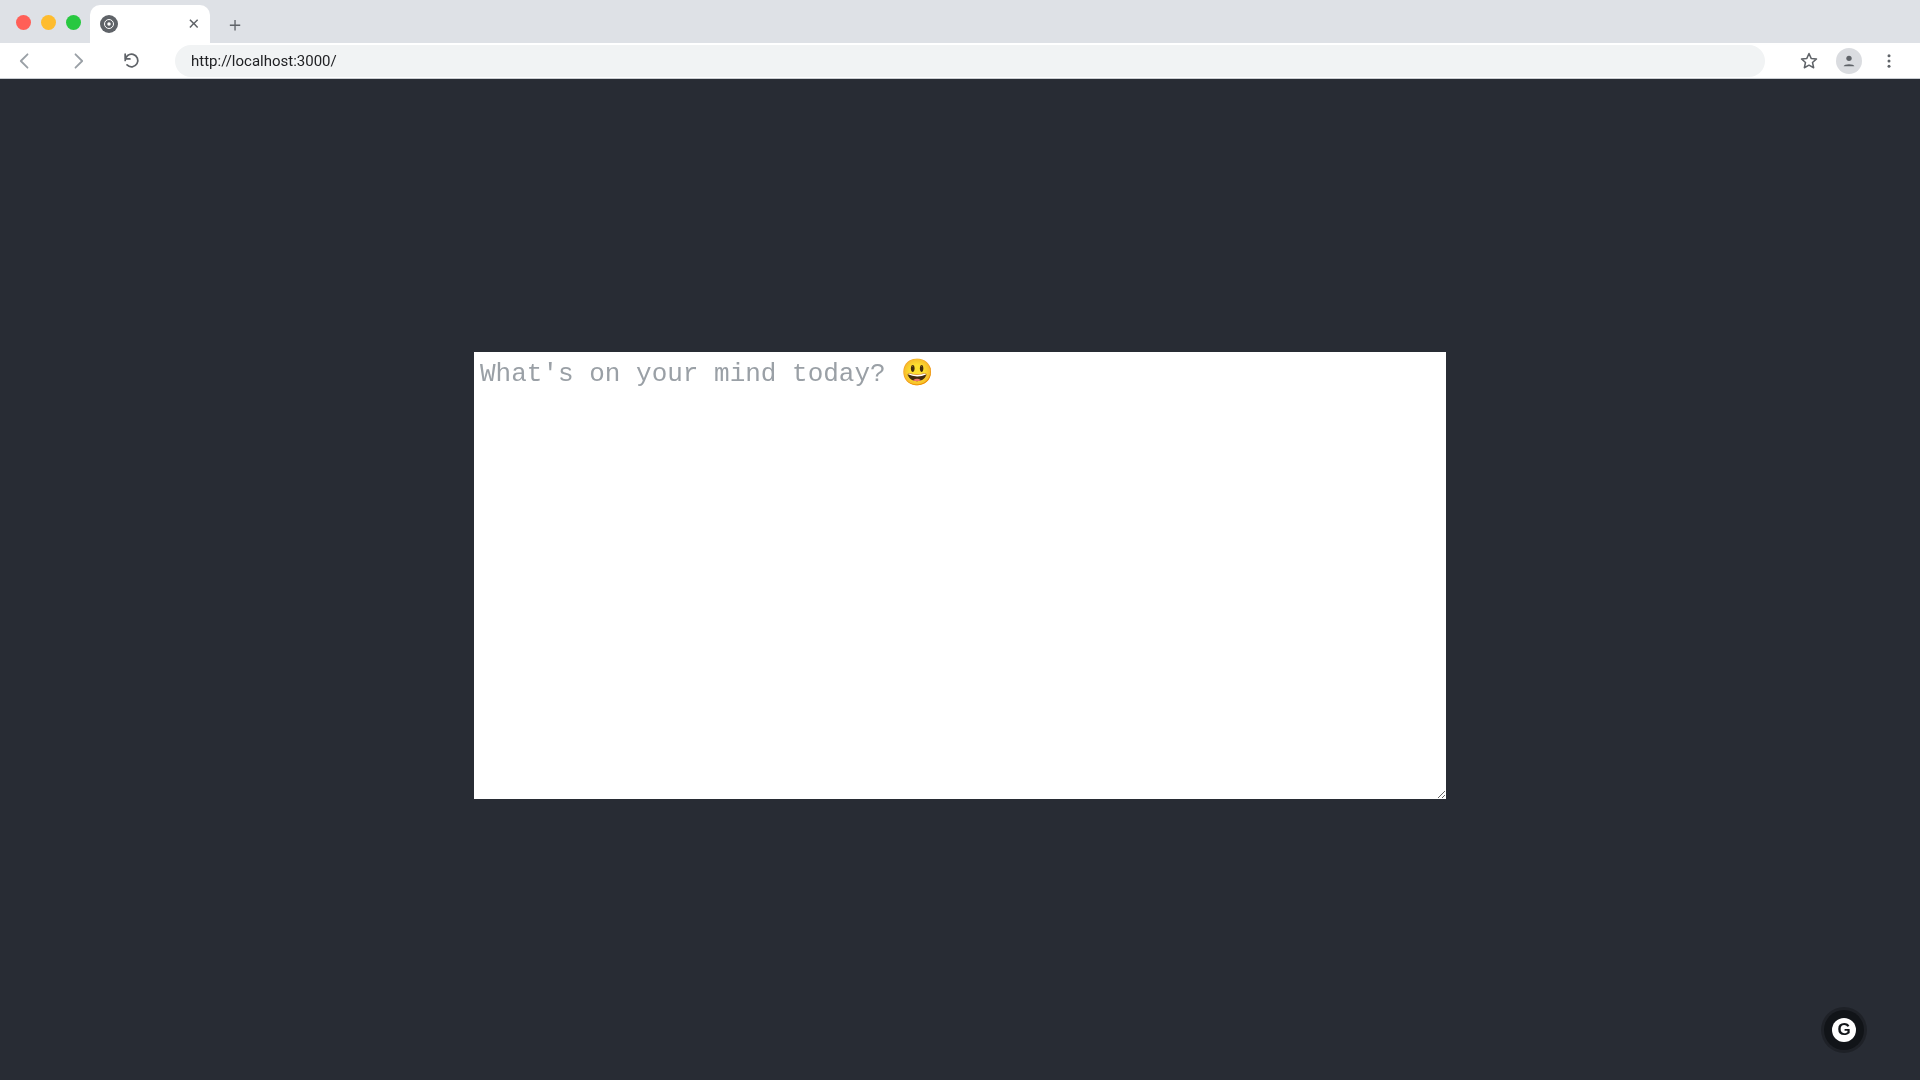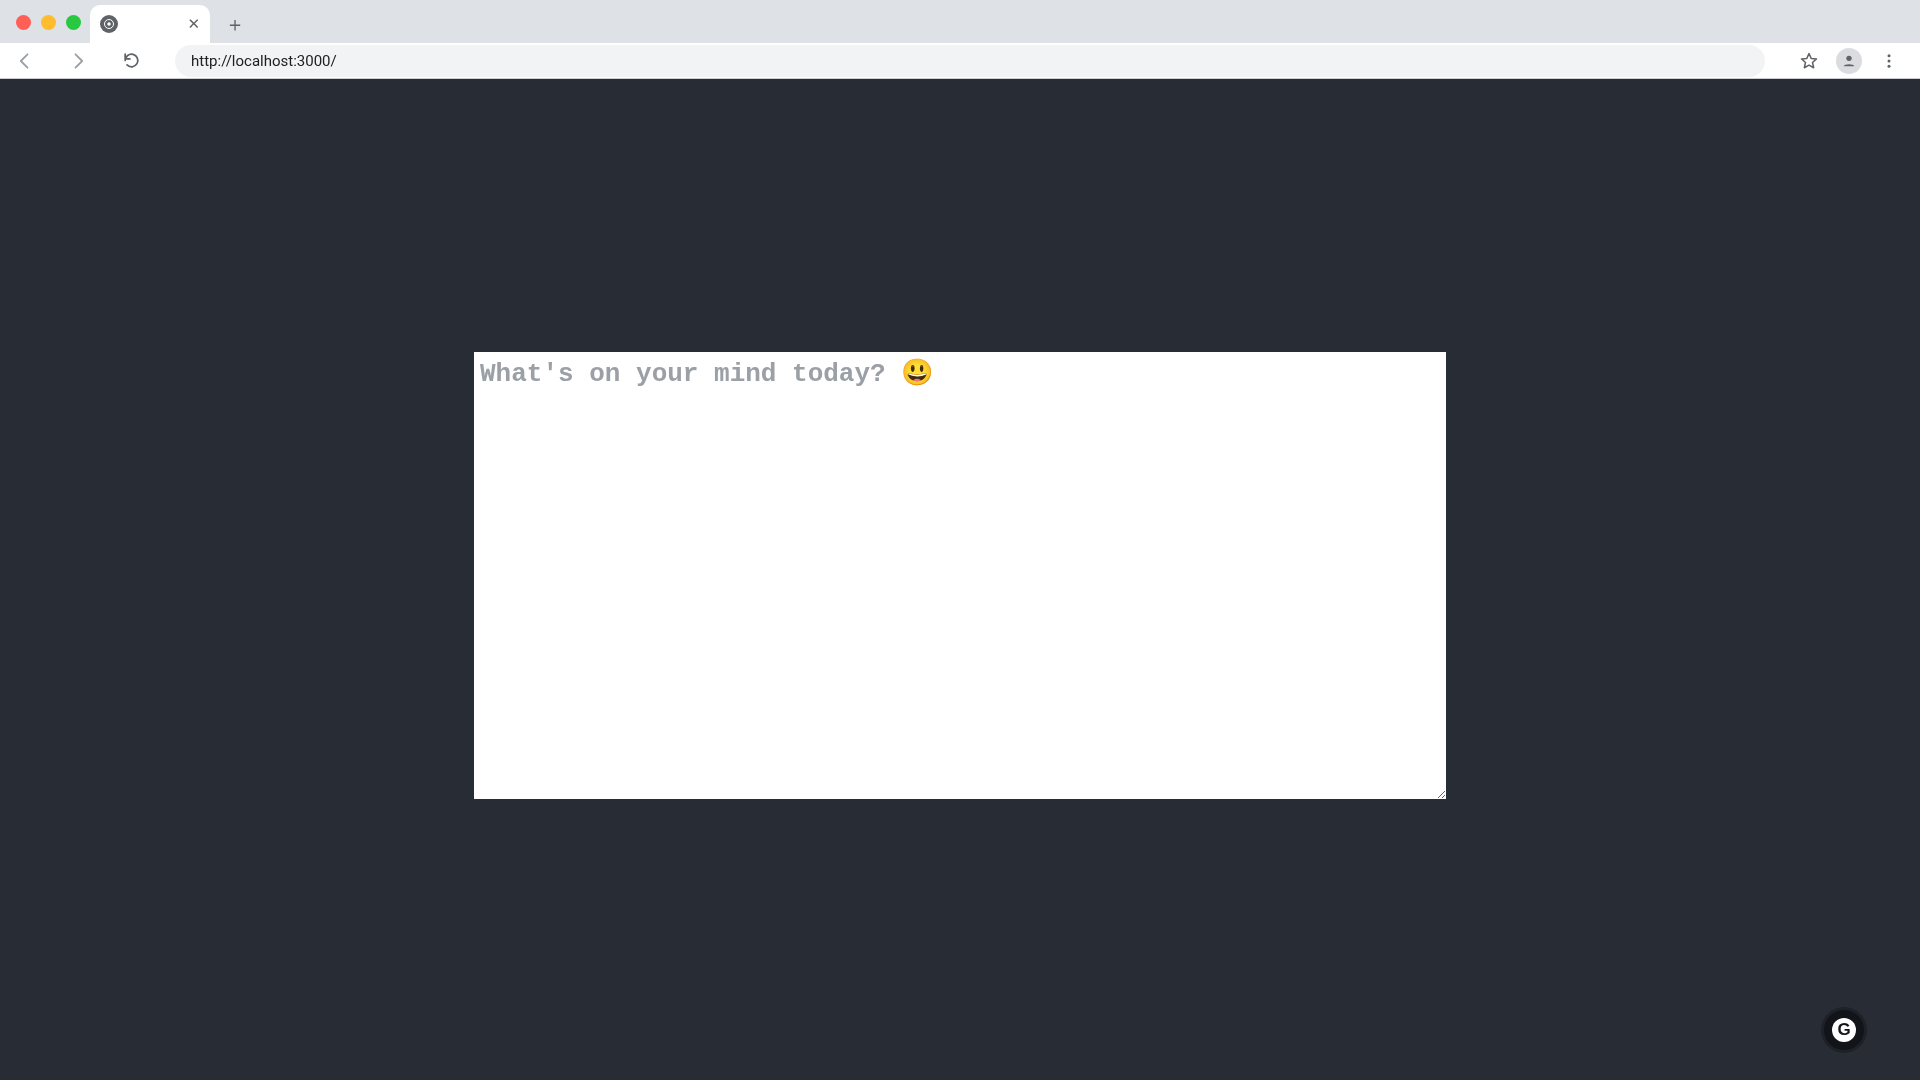--- a/index.html
+++ b/index.html
@@ -26,21 +26,21 @@
     .nav-btn { width: 30px; height: 30px; display: flex; align-items: center; justify-content: center; color: #9aa0a6; border-radius: 50%; }
     .nav-btn.enabled { color: #5f6368; cursor: pointer; }
     .omnibox { flex: 1; height: 32px; background: #f1f3f4; border-radius: 16px; display: flex; align-items: center; padding: 0 16px; margin: 0 6px; }
     .omnibox .url { font-size: 15px; color: #202124; }
     .right-icons { display: flex; align-items: center; gap: 10px; padding-right: 6px; }
     .right-icons .icn { width: 30px; height: 30px; display: flex; align-items: center; justify-content: center; color: #5f6368; }
     .avatar { width: 26px; height: 26px; border-radius: 50%; background: #dadce0; display: flex; align-items: center; justify-content: center; }
 
     
     .viewport { width: 100%; height: calc(1080px - 79px); background: #282c34; position: relative; }
-    .composer { position: absolute; left: 474px; top: 273px; width: 972px; height: 447px; background: #ffffff; border: none; resize: both; overflow: auto; padding: 6px 6px; font-family: "Courier New", Courier, monospace; font-size: 26px; line-height: 1.25; color: #3b82f6; font-weight: bold; }
+    .composer { position: absolute; left: 474px; top: 273px; width: 972px; height: 447px; background: #ffffff; border: none; resize: both; overflow: auto; padding: 6px 6px; font-family: "Courier New", Courier, monospace; font-size: 26px; line-height: 1.25; color: #3b82f6; }
     .composer::placeholder { color: #9aa0a6; }
 
     
     .float-widget { position: absolute; right: 56px; bottom: 30px; width: 40px; height: 40px; border-radius: 50%; background: #111418; display: flex; align-items: center; justify-content: center; cursor: pointer; box-shadow: 0 0 0 3px rgba(0,0,0,0.25); }
     .float-widget .inner { width: 24px; height: 24px; border-radius: 50%; background: #ffffff; color: #111418; font-weight: 700; font-size: 17px; display: flex; align-items: center; justify-content: center; font-family: Arial, sans-serif; }
   </style>
 </head>
 <body>
 
 <div class="browser-chrome">

